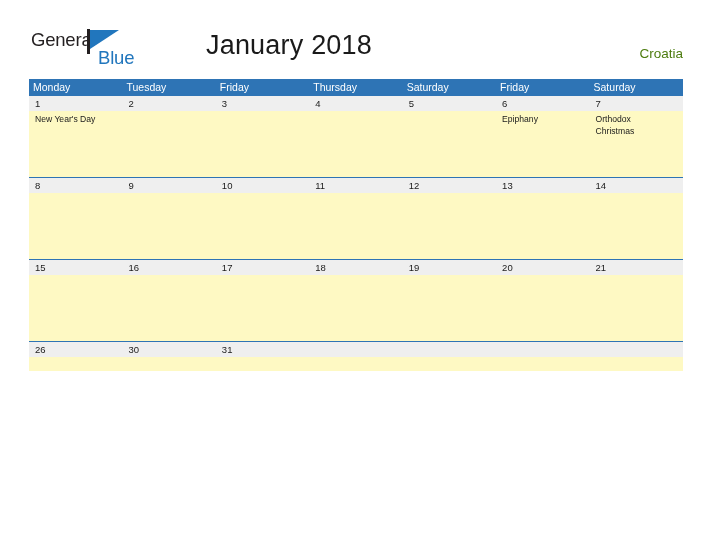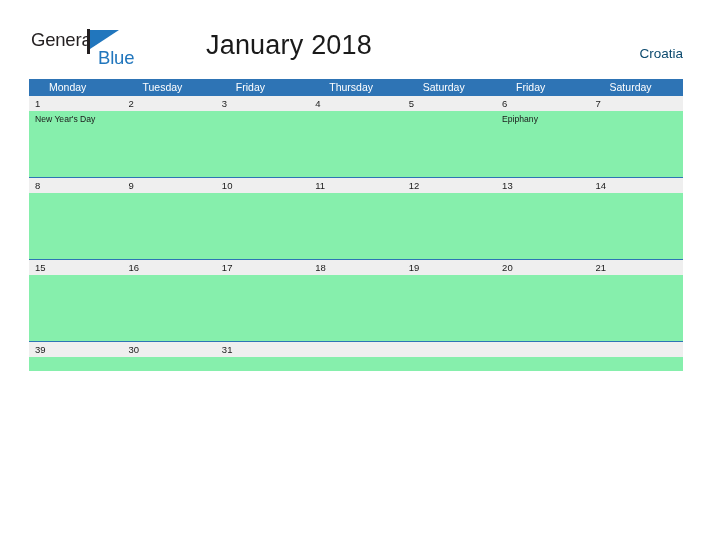--- a/index.html
+++ b/index.html
@@ -94,41 +94,41 @@
     font-weight: normal;
     letter-spacing: 0.2px;
   }
 
   
   .country {
     position: absolute;
     right: 29px;
     top: 46px;
     font-size: 13.5px;
-    color: #0c4a6e;
+    color: #4d7c0f;
     font-family: "Liberation Sans", sans-serif;
   }
 
   
   .calendar {
     position: absolute;
     left: 29px;
     top: 79px;
     width: 654px;
   }
   .cal-head {
     display: flex;
     width: 654px;
     height: 17px;
     background: #2e74b5;
   }
   .cal-head .hcell {
     width: 93.43px;
     box-sizing: border-box;
-    padding-left: 20px;
+    padding-left: 4px;
     color: #ffffff;
     font-size: 10.5px;
     line-height: 17px;
     font-family: "Liberation Sans", sans-serif;
     white-space: nowrap;
     overflow: hidden;
   }
 
   .week {
     width: 654px;
@@ -151,21 +151,21 @@
     line-height: 15px;
     color: #1a1a1a;
     font-family: "Liberation Sans", sans-serif;
     white-space: nowrap;
     overflow: hidden;
   }
   .week-events {
     display: flex;
     width: 654px;
     height: 66px;
-    background: #86efac;
+    background: #fef9c3;
   }
   .week-events .ecell {
     width: 93.43px;
     box-sizing: border-box;
     padding: 3px 5px 0 6px;
     font-size: 8.6px;
     line-height: 11.5px;
     color: #1a1a1a;
     font-family: "Liberation Sans", sans-serif;
     overflow: hidden;
@@ -224,20 +224,24 @@
             <div class="ecell">
               <span class="evt">New Year's Day</span>
             </div>
             <div class="ecell"></div>
             <div class="ecell"></div>
             <div class="ecell"></div>
             <div class="ecell"></div>
             <div class="ecell">
               <span class="evt">Epiphany</span>
             </div>
+            <div class="ecell">
+              <span class="evt">Orthodox</span>
+              <span class="evt">Christmas</span>
+            </div>
           </div>
         </div>
         <div class="week">
           <div class="week-dates">
             <div class="dcell">8</div>
             <div class="dcell">9</div>
             <div class="dcell">10</div>
             <div class="dcell">11</div>
             <div class="dcell">12</div>
             <div class="dcell">13</div>
@@ -268,21 +272,21 @@
             <div class="ecell"></div>
             <div class="ecell"></div>
             <div class="ecell"></div>
             <div class="ecell"></div>
             <div class="ecell"></div>
             <div class="ecell"></div>
           </div>
         </div>
         <div class="week last">
           <div class="week-dates">
-            <div class="dcell">39</div>
+            <div class="dcell">26</div>
             <div class="dcell">30</div>
             <div class="dcell">31</div>
             <div class="dcell"></div>
             <div class="dcell"></div>
             <div class="dcell"></div>
             <div class="dcell"></div>
           </div>
           <div class="week-events">
             <div class="ecell"></div>
             <div class="ecell"></div>

